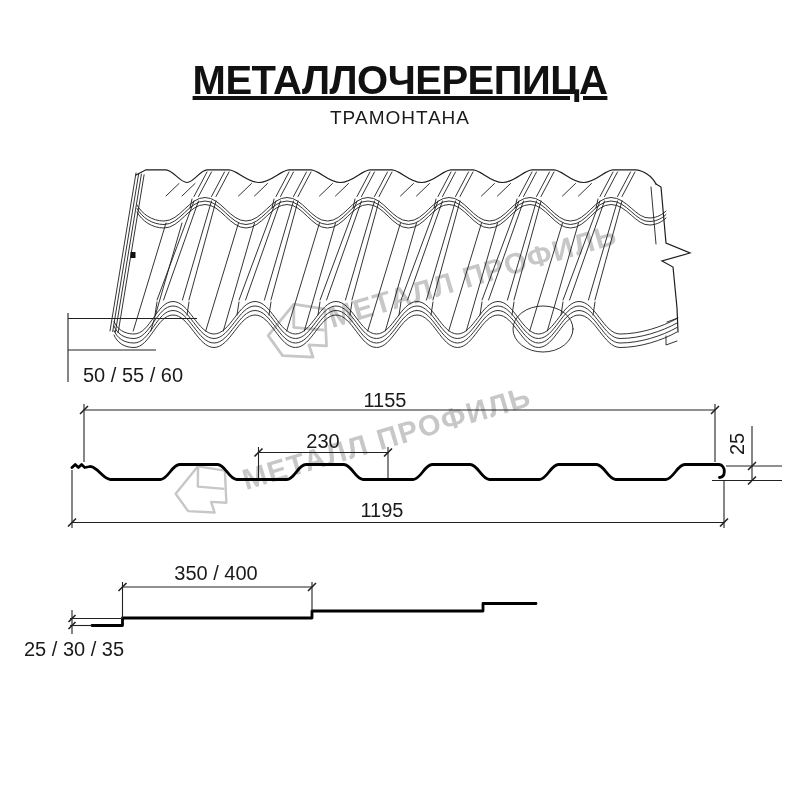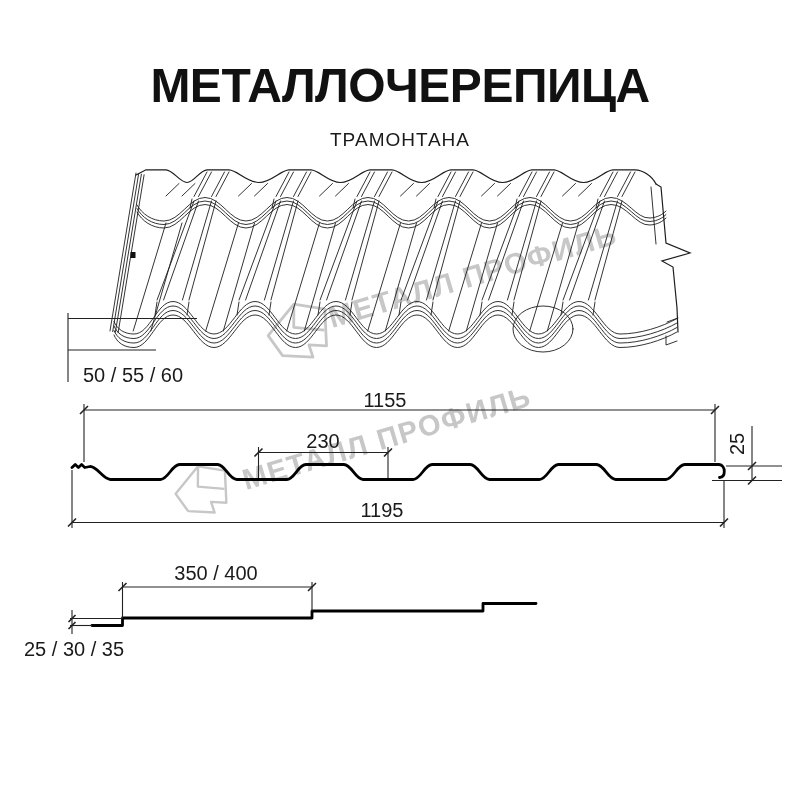--- a/index.html
+++ b/index.html
@@ -1,21 +1,21 @@
 <!DOCTYPE html>
 <html><head>
 <meta charset="utf-8">
 <style>
   html,body{margin:0;padding:0;background:#fff;}
   .page{position:relative;width:800px;height:800px;background:#fff;overflow:hidden;
         font-family:"Liberation Sans",sans-serif;}
   header{position:absolute;top:58px;left:0;width:800px;text-align:center;}
-  h1{margin:0;font-size:48px;font-weight:800;letter-spacing:-.5px;color:#111;
-     font-family:"Liberation Sans",sans-serif;}
-  .subtitle{margin-top:16px;font-size:19px;letter-spacing:1px;color:#1a1a1a;}
+  h1{margin:0;font-size:40px;font-weight:800;letter-spacing:-.5px;color:#111;
+     font-family:"Liberation Sans",sans-serif;text-decoration:underline;}
+  .subtitle{margin-top:4px;font-size:19px;letter-spacing:1px;color:#1a1a1a;}
   svg.canvas{position:absolute;top:140px;left:0;}
   .thin{stroke:#1d1d1d;stroke-width:.9;fill:none;stroke-linecap:round;}
   .thin2{stroke:#1d1d1d;stroke-width:1.2;fill:none;stroke-linecap:round;}
   .bold{stroke:#000;stroke-width:2.8;fill:none;stroke-linejoin:round;stroke-linecap:round;}
   .dim{stroke:#222;stroke-width:1.1;fill:none;}
   .tick{stroke:#222;stroke-width:1.6;fill:none;}
   .dimtext{font-family:"Liberation Sans",sans-serif;font-size:20px;fill:#1a1a1a;}
   .wmtext{font-family:"Liberation Sans",sans-serif;font-size:29px;font-weight:bold;
           letter-spacing:1.5px;}
   .wm{stroke-width:2.4;fill:none;stroke-linejoin:round;}

